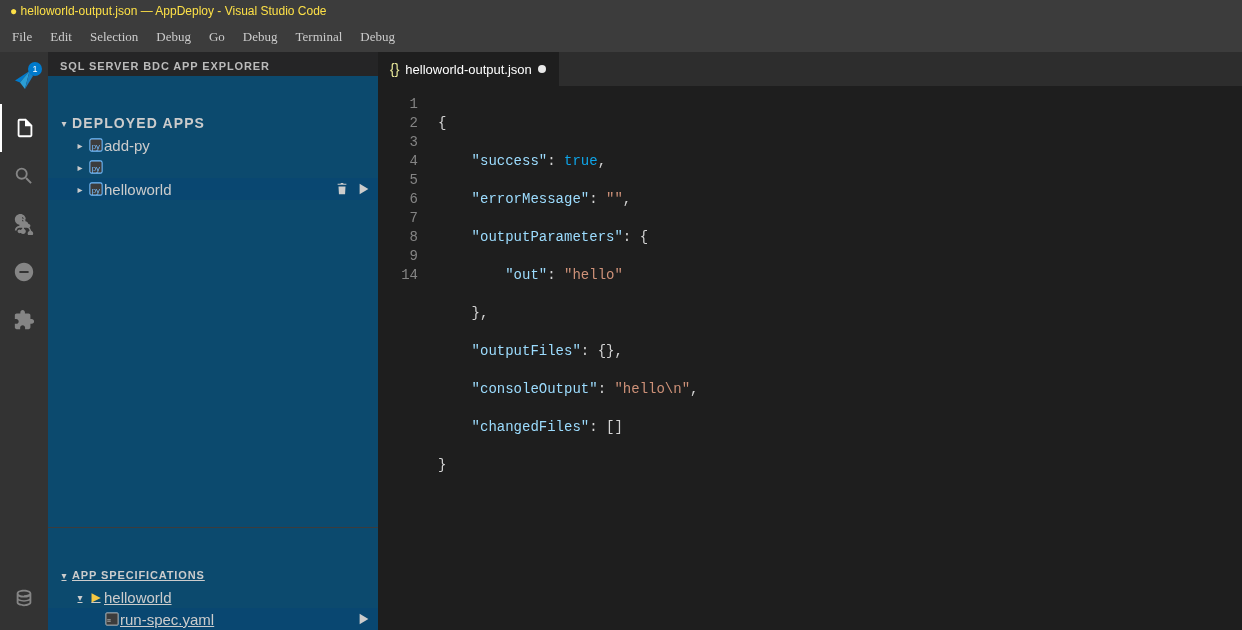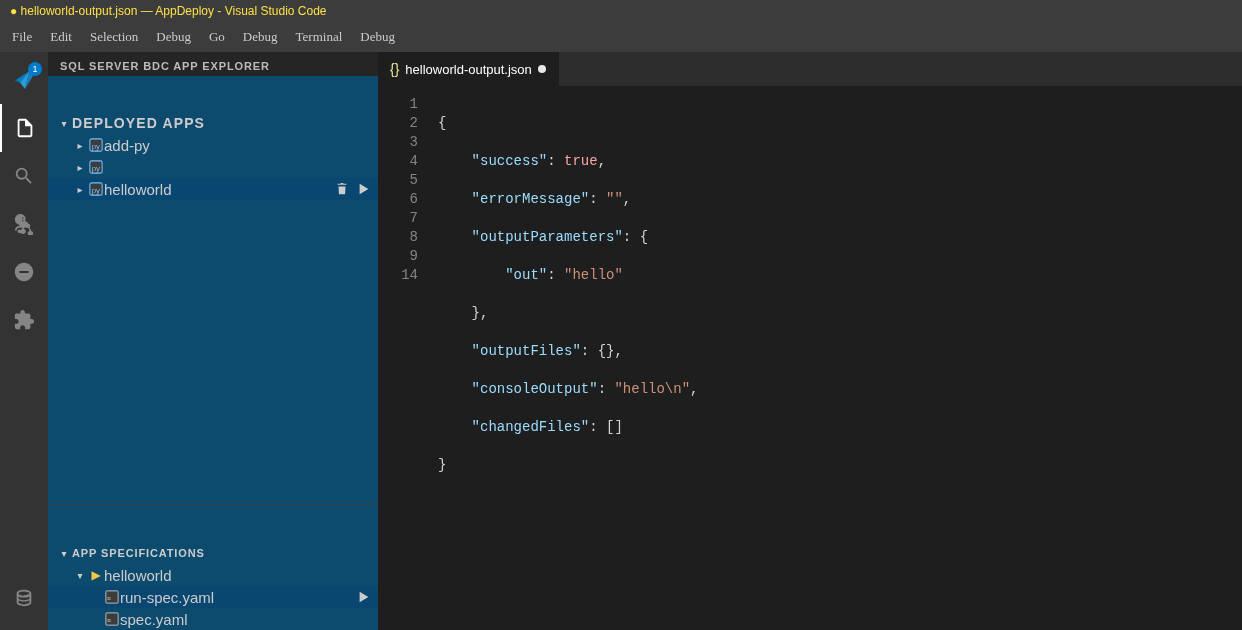--- a/index.html
+++ b/index.html
@@ -182,20 +182,21 @@
 
     .sidebar-divider {
       height: 1px;
       background: #3c3c3c;
       margin: 0;
     }
 
     .sidebar-bottom {
       flex-shrink: 0;
       overflow-y: auto;
+      text-decoration: underline;
     }
 
     
     #editor-area {
       flex: 1;
       display: flex;
       flex-direction: column;
       background: #1e1e1e;
       overflow: hidden;
     }
@@ -271,21 +272,21 @@
       font-size: 14px;
       line-height: 19px;
     }
 
     .code-line { height: 19px; display: block; }
 
     
     .j-brace { color: #d4d4d4; }
     .j-key { color: #9cdcfe; }
     .j-colon { color: #d4d4d4; }
-    .j-bool { color: #fca5a5; }
+    .j-bool { color: #0ea5e9; }
     .j-str { color: #ce9178; }
     .j-punct { color: #d4d4d4; }
   </style>
 </head>
 <body>
 
 <div id="titlebar">
   <span>● helloworld-output.json — AppDeploy - Visual Studio Code</span>
 </div>
 
@@ -422,30 +423,20 @@
         <span class="tree-label">run-spec.yaml</span>
         <div class="tree-actions">
           <div class="tree-action-btn" title="Run">
             <svg width="14" height="14" viewBox="0 0 16 16" fill="#cccccc">
               <path d="M3 2l10 6-10 6V2z"></path>
             </svg>
           </div>
         </div>
       </div>
 
-      <div class="tree-item tree-indent-2">
-        <span style="width:16px; display:inline-block;"></span>
-        <span class="tree-icon">
-          <svg width="14" height="14" viewBox="0 0 16 16" fill="#cccccc">
-            <rect x="1" y="1" width="14" height="14" rx="1" fill="#3c3c3c" stroke="#cccccc" stroke-width="1"></rect>
-            <text x="2" y="12" font-size="8" fill="#cccccc">≡</text>
-          </svg>
-        </span>
-        <span class="tree-label">spec.yaml</span>
-      </div>
     </div>
   </div>
 
   <div id="editor-area">
 
     <div id="tabbar">
       <div class="tab active">
         <span class="tab-icon">{}</span>
         <span>helloworld-output.json</span>
         <span class="tab-dot"></span>

